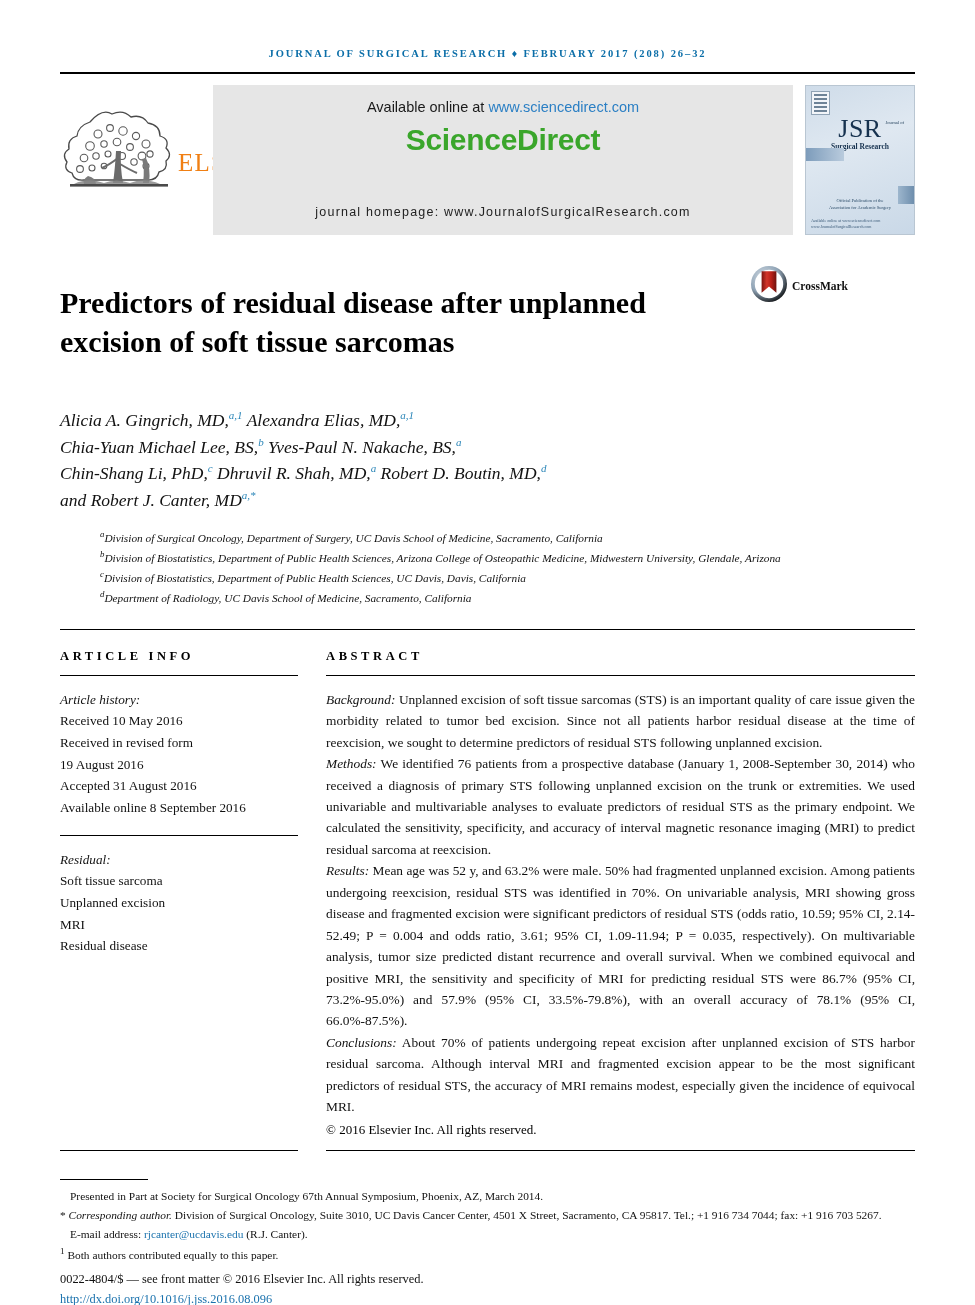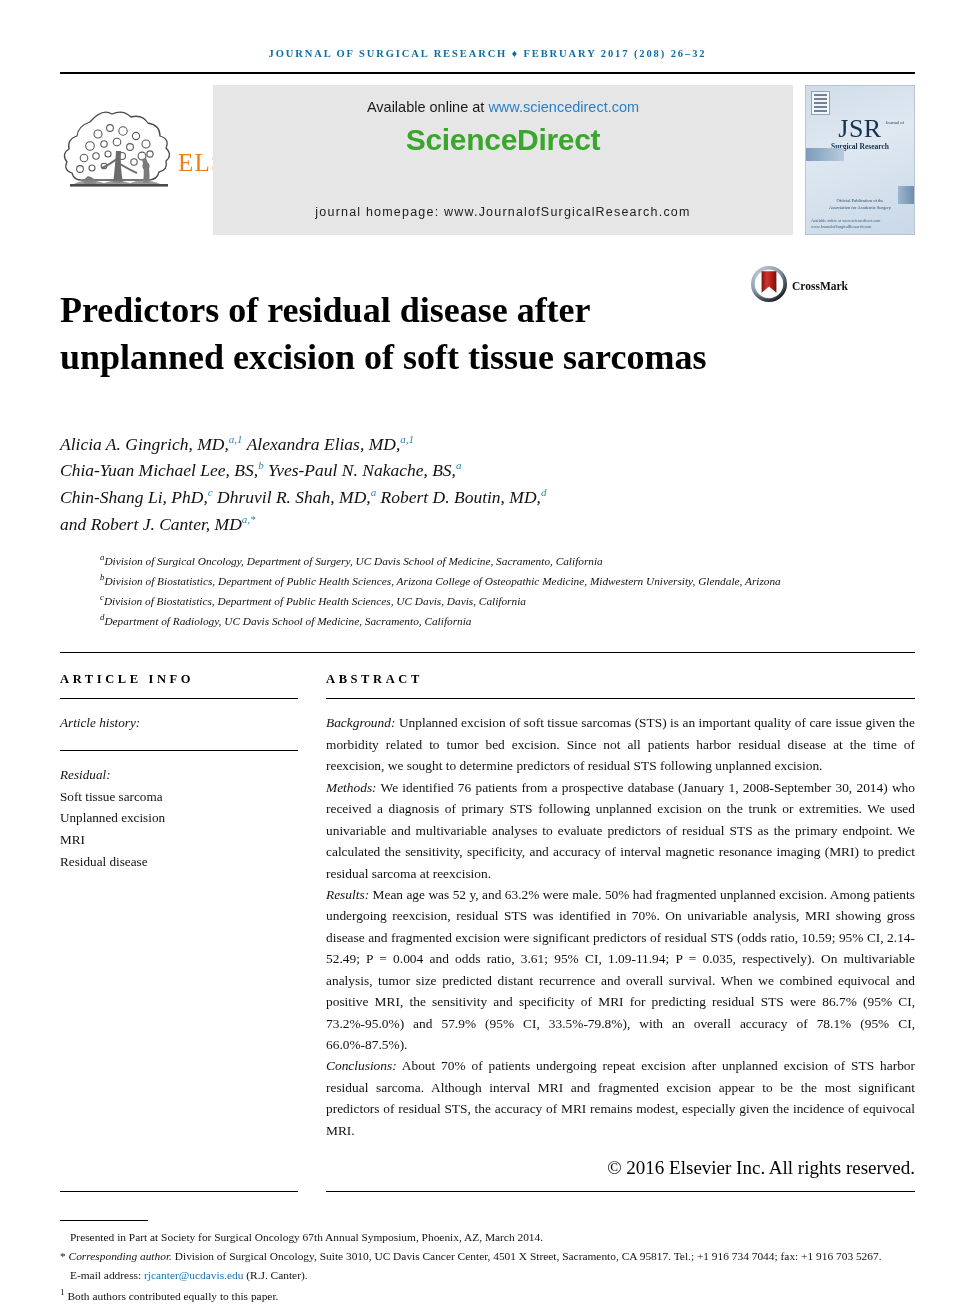--- a/index.html
+++ b/index.html
@@ -144,21 +144,21 @@
   
   .title-row {
     display: flex;
     align-items: flex-start;
     margin-top: 28px;
   }
   .article-title {
     flex: 1 1 auto;
     font-family: "Liberation Serif", serif;
     font-weight: bold;
-    font-size: 36px;
+    font-size: 30px;
     line-height: 1.30;
     color: #000;
     max-width: 690px;
   }
   .crossmark {
     flex: 0 0 auto;
     display: flex;
     align-items: center;
     margin-top: 2px;
   }
@@ -235,23 +235,22 @@
   .abstract {
     font-family: "Liberation Serif", serif;
     font-size: 13.4px;
     line-height: 1.60;
     text-align: justify;
     color: #111;
   }
   .abstract p { margin: 0; }
   .abstract .lbl { font-style: italic; }
   .copyright {
-    text-align: right;
-    margin-top: 16px;
-    font-size: 19px;
+    margin-top: 4px;
+    font-size: 13px;
   }
 
   
   .foot-rules {
     display: flex;
     margin-top: 12px;
   }
   .foot-rules .fr1 { flex: 0 0 238px; border-top: 1.6px solid #000; }
   .foot-rules .frg { flex: 0 0 28px; }
   .foot-rules .fr2 { flex: 1 1 auto; border-top: 1.6px solid #000; }
@@ -408,20 +407,27 @@
 
   <div class="rule-mid"></div>
 
   <div class="body-cols">
 
     <div class="col-info">
       <div class="sec-head">ARTICLE INFO</div>
       <div class="sec-rule"></div>
       <div class="info-block">
         <div class="lead">Article history:</div>
+        <div>
+            <div>Received 10 May 2016</div>
+            <div>Received in revised form</div>
+            <div>19 August 2016</div>
+            <div>Accepted 31 August 2016</div>
+            <div>Available online 8 September 2016</div>
+          </div>
       </div>
       <div class="info-rule"></div>
       <div class="info-block">
         <div class="lead">Residual:</div>
         <div>
             <div>Soft tissue sarcoma</div>
             <div>Unplanned excision</div>
             <div>MRI</div>
             <div>Residual disease</div>
           </div>

